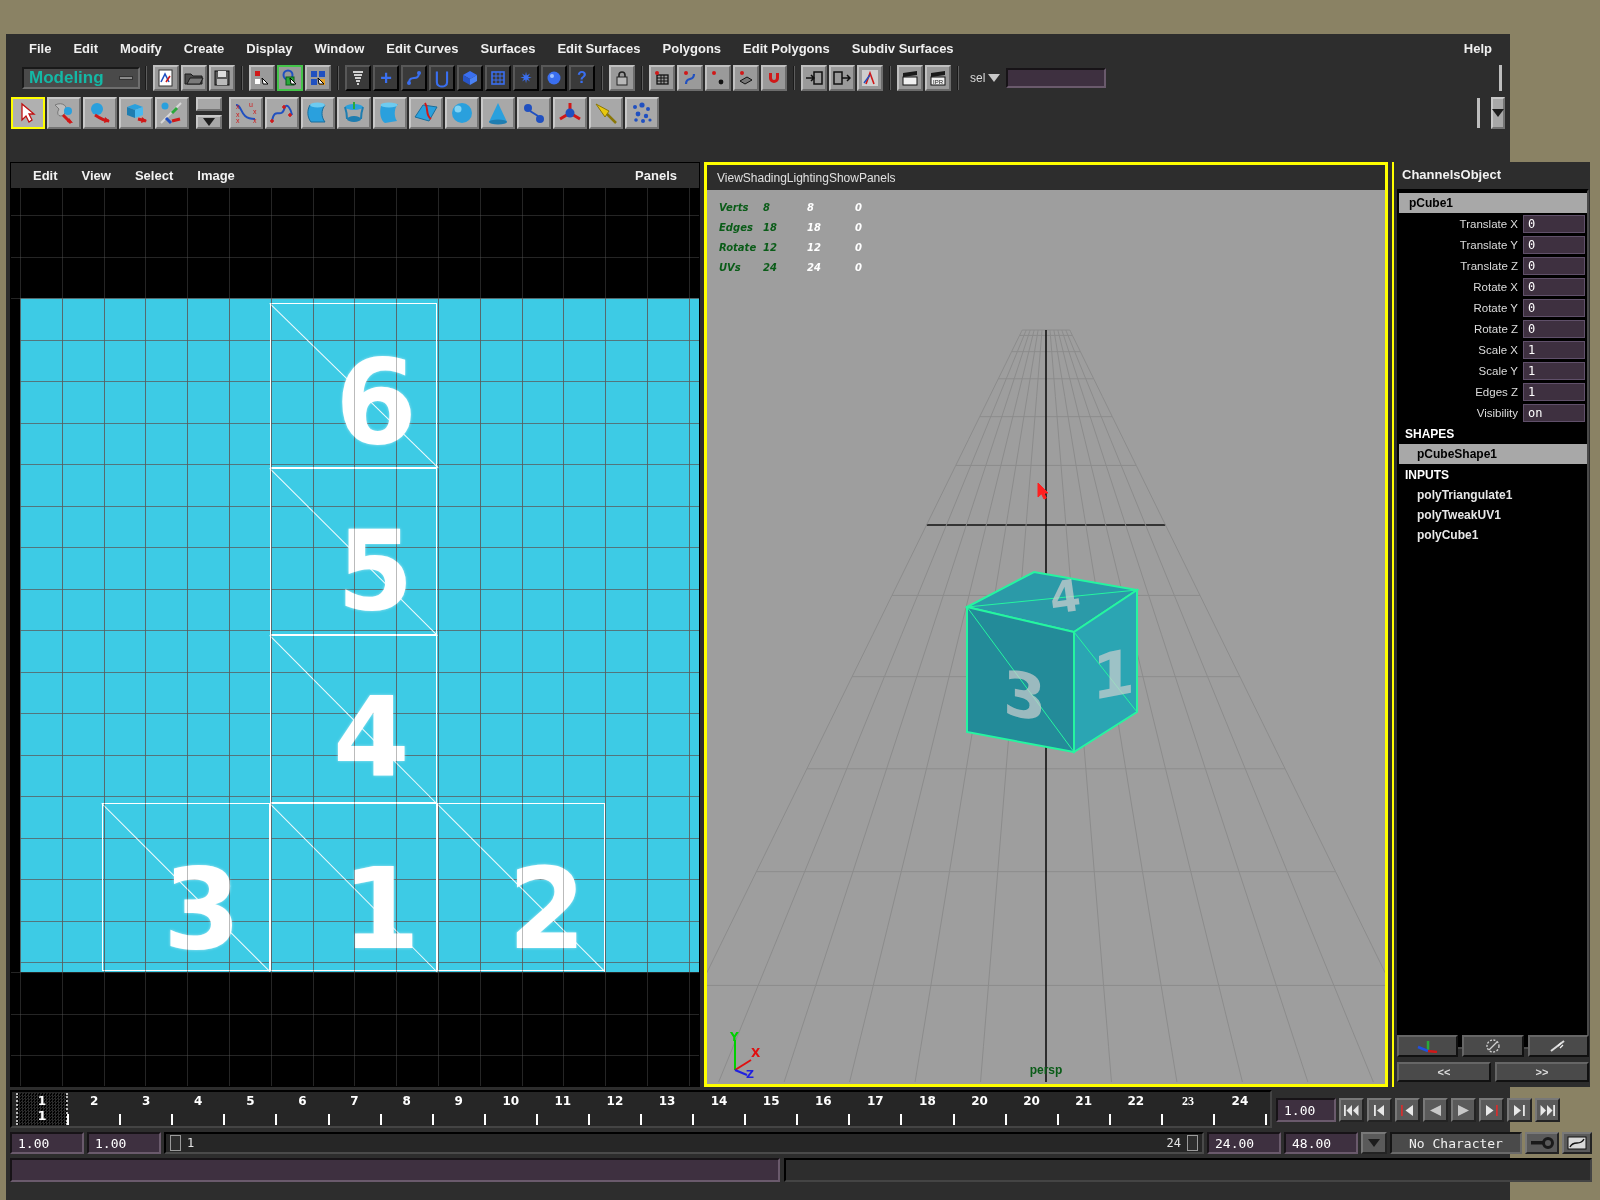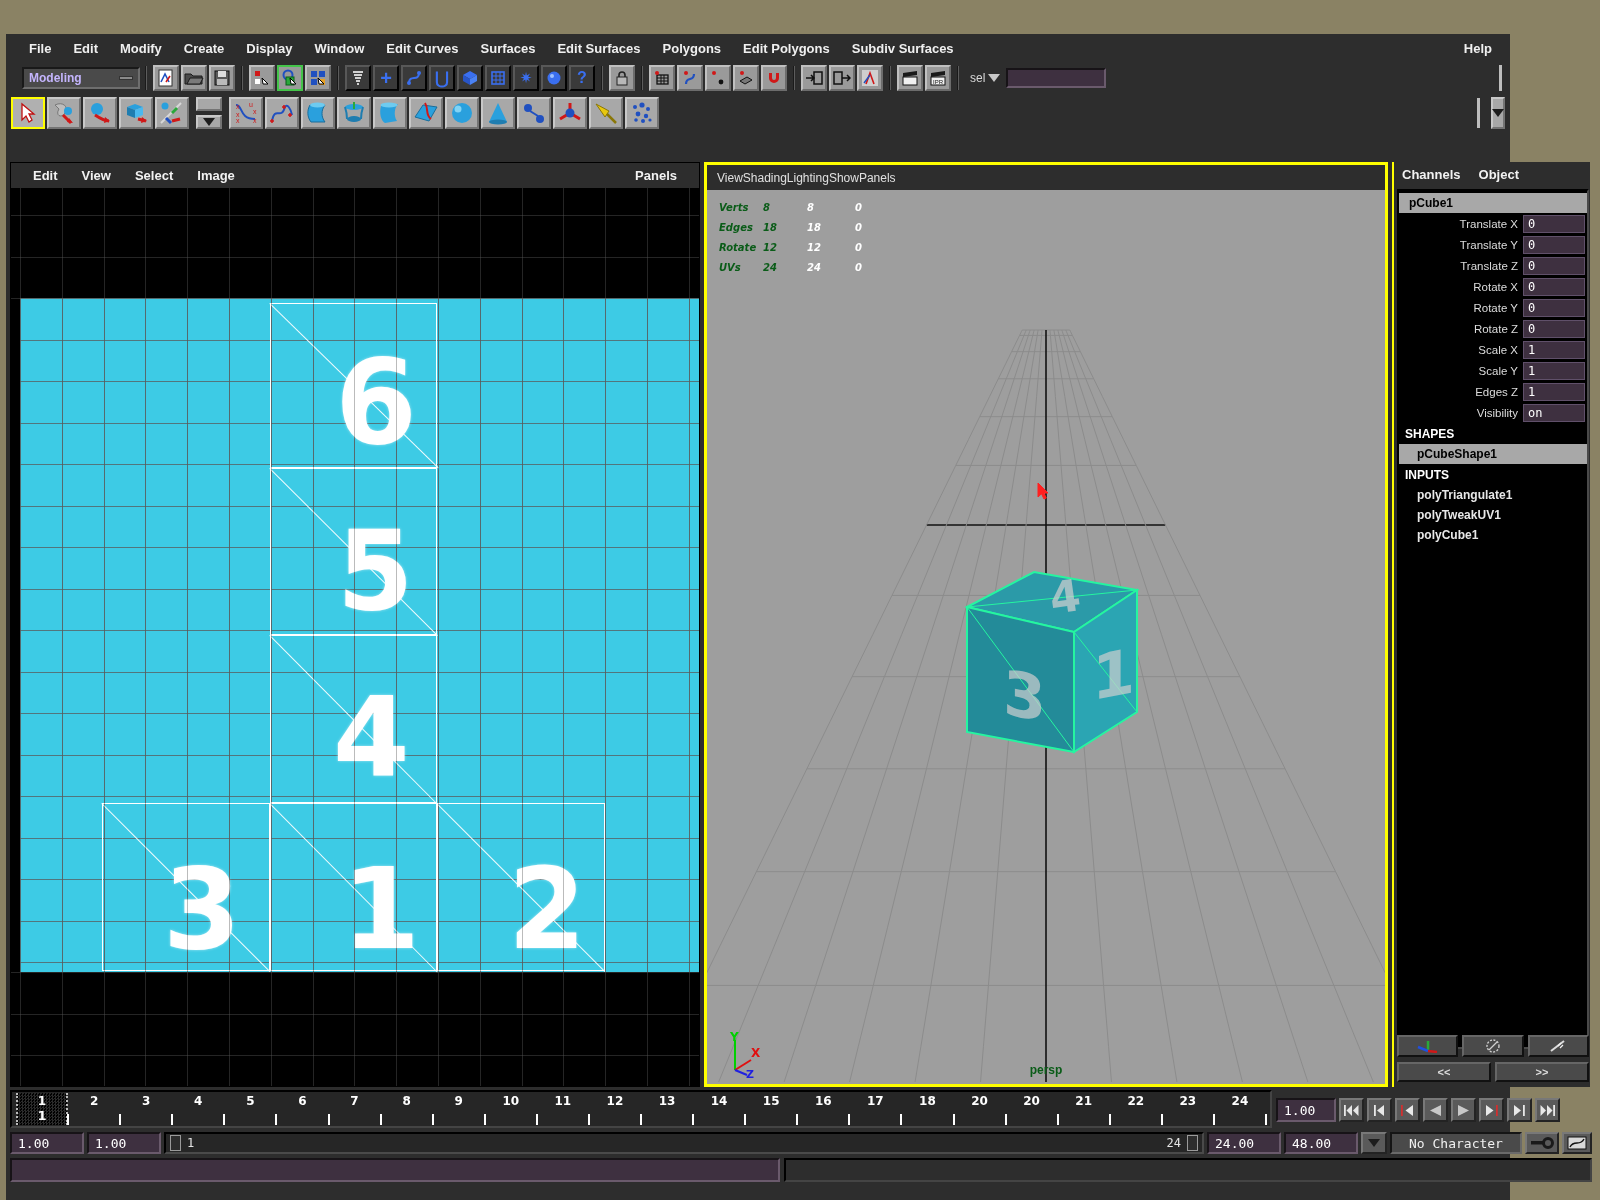--- a/index.html
+++ b/index.html
@@ -24,21 +24,21 @@
   
   .menubar { height:28px; background:#2d2d2d; display:flex; align-items:center; padding-left:12px; }
   .menubar .mi { font-size:13px; font-weight:bold; color:#f0f0f0; padding:3px 11px; cursor:default; white-space:nowrap; }
   .menubar .spacer { flex:1; }
 
   
   .toolrow { height:32px; background:#2d2d2d; display:flex; align-items:center; padding:0 2px; gap:0px; }
   .grp-sep { width:2px; height:24px; margin:0 5px; background:#1a1a1a; border-right:1px solid #5c5c5c; }
   .modebox { width:118px; height:22px; margin-left:14px; background:#4a4a4a; border:2px inset #6e6e6e;
              display:flex; align-items:center; justify-content:space-between; padding:0 5px; }
-  .modebox span { font-size:12px; font-weight:bold; color:#c4b5fd; }
+  .modebox span { font-size:17px; font-weight:bold; color:#14b8a6; }
   .modebox i { width:14px; height:4px; background:#8a8a8a; border:1px solid #333; }
   .tbtn { width:26px; height:26px; margin:0 1px; background:#9a9a9a; border:2px outset #c0c0c0;
           display:flex; align-items:center; justify-content:center; font-size:11px; position:relative; overflow:hidden; }
   .tbtn.flat { background:#3a3a3a; border:2px outset #585858; }
   .selfield { width:100px; height:20px; background:#3e3040; border:2px inset #6a5a6c; }
   .seldrop { font-size:12px; color:#d8d8d8; padding:0 6px; display:flex; align-items:center; gap:3px; }
 
   .shelfrow { height:38px; background:#2d2d2d; display:flex; align-items:center; padding:0 4px; }
   .sbtn { width:34px; height:32px; margin:0 1px; background:#a8a8a8; border:2px outset #c8c8c8;
           display:flex; align-items:center; justify-content:center; }
@@ -68,21 +68,21 @@
   #perspmenu { height:25px; background:#2d2d2d; display:flex; align-items:center; padding:0 10px; }
   #perspview { position:absolute; left:0; top:25px; width:678px; height:892px; background:#9e9e9e; overflow:hidden; }
   .hud { position:absolute; font-size:10px; font-weight:bold; font-family:"DejaVu Sans", sans-serif;font-style:italic; }
   .hud.g { color:#0a5c18; }
   .hud.w { color:#ffffff; }
   .perspname { position:absolute; left:50%; bottom:5px; transform:translateX(-50%);
                color:#0a5c18; font-weight:bold; font-size:12px; }
 
   
   #chanbox { position:absolute; left:1386px; top:0; width:198px; height:925px; background:#2d2d2d; border-left:2px solid #ffff00; }
-  .cb-tabs { height:25px; background:#2d2d2d; display:flex; align-items:center; padding-left:8px; gap:18px; }
+  .cb-tabs { height:25px; background:#2d2d2d; display:flex; align-items:center; padding-left:8px; gap:0; }
   .cb-tabs div { font-size:13px; font-weight:bold; color:#f2f2f2; }
   .cb-body { position:absolute; left:3px; top:27px; width:192px; height:860px; background:#000000; border:2px inset #4a4a4a; padding-top:2px; }
   .cb-objname { height:20px; background:#a8a8a8; color:#000; font-weight:bold; font-size:12px;
                 display:flex; align-items:center; padding-left:10px; }
   .cb-row { height:21px; display:flex; align-items:center; justify-content:flex-end; padding-right:2px; }
   .cb-label { font-size:11.5px; color:#dcdcdc; padding-right:5px; white-space:nowrap; }
   .cb-val { width:62px; height:18px; background:#3e3040; border:1px solid #60506a;
             font-size:12px; color:#fff; display:flex; align-items:center; padding-left:4px; font-family:"DejaVu Sans Mono", monospace; }
   .cb-section { font-size:12px; font-weight:bold; color:#fff; padding:4px 0 3px 6px; }
   .cb-item { font-size:12px; font-weight:bold; color:#e8e8e8; padding:3px 0 3px 18px; }
@@ -792,21 +792,21 @@
           <div class="tick-num" style="left: 915.458px;">18</div>
           <div class="tick-mark" style="left: 940.5px;"></div>
           <div class="tick-num" style="left: 967.542px;">20</div>
           <div class="tick-mark" style="left: 992.583px;"></div>
           <div class="tick-num" style="left: 1019.62px;">20</div>
           <div class="tick-mark" style="left: 1044.67px;"></div>
           <div class="tick-num" style="left: 1071.71px;">21</div>
           <div class="tick-mark" style="left: 1096.75px;"></div>
           <div class="tick-num" style="left: 1123.79px;">22</div>
           <div class="tick-mark" style="left: 1148.83px;"></div>
-          <div class="tick-num" style="left: 1175.88px;">23</div>
+          <div class="tick-num" style="left: 1175.88px; font-family: Liberation Serif, serif;">23</div>
           <div class="tick-mark" style="left: 1200.92px;"></div>
           <div class="tick-num" style="left: 1227.96px;">24</div>
           <div class="tick-mark" style="left: 1253px;"></div>
         </div>
     </div>
 
     <div id="playrow">
       <div class="tfield" style="width:60px;">1.00</div>
       <div class="pbtn">
           <svg width="17" height="13" viewBox="0 0 17 13">

